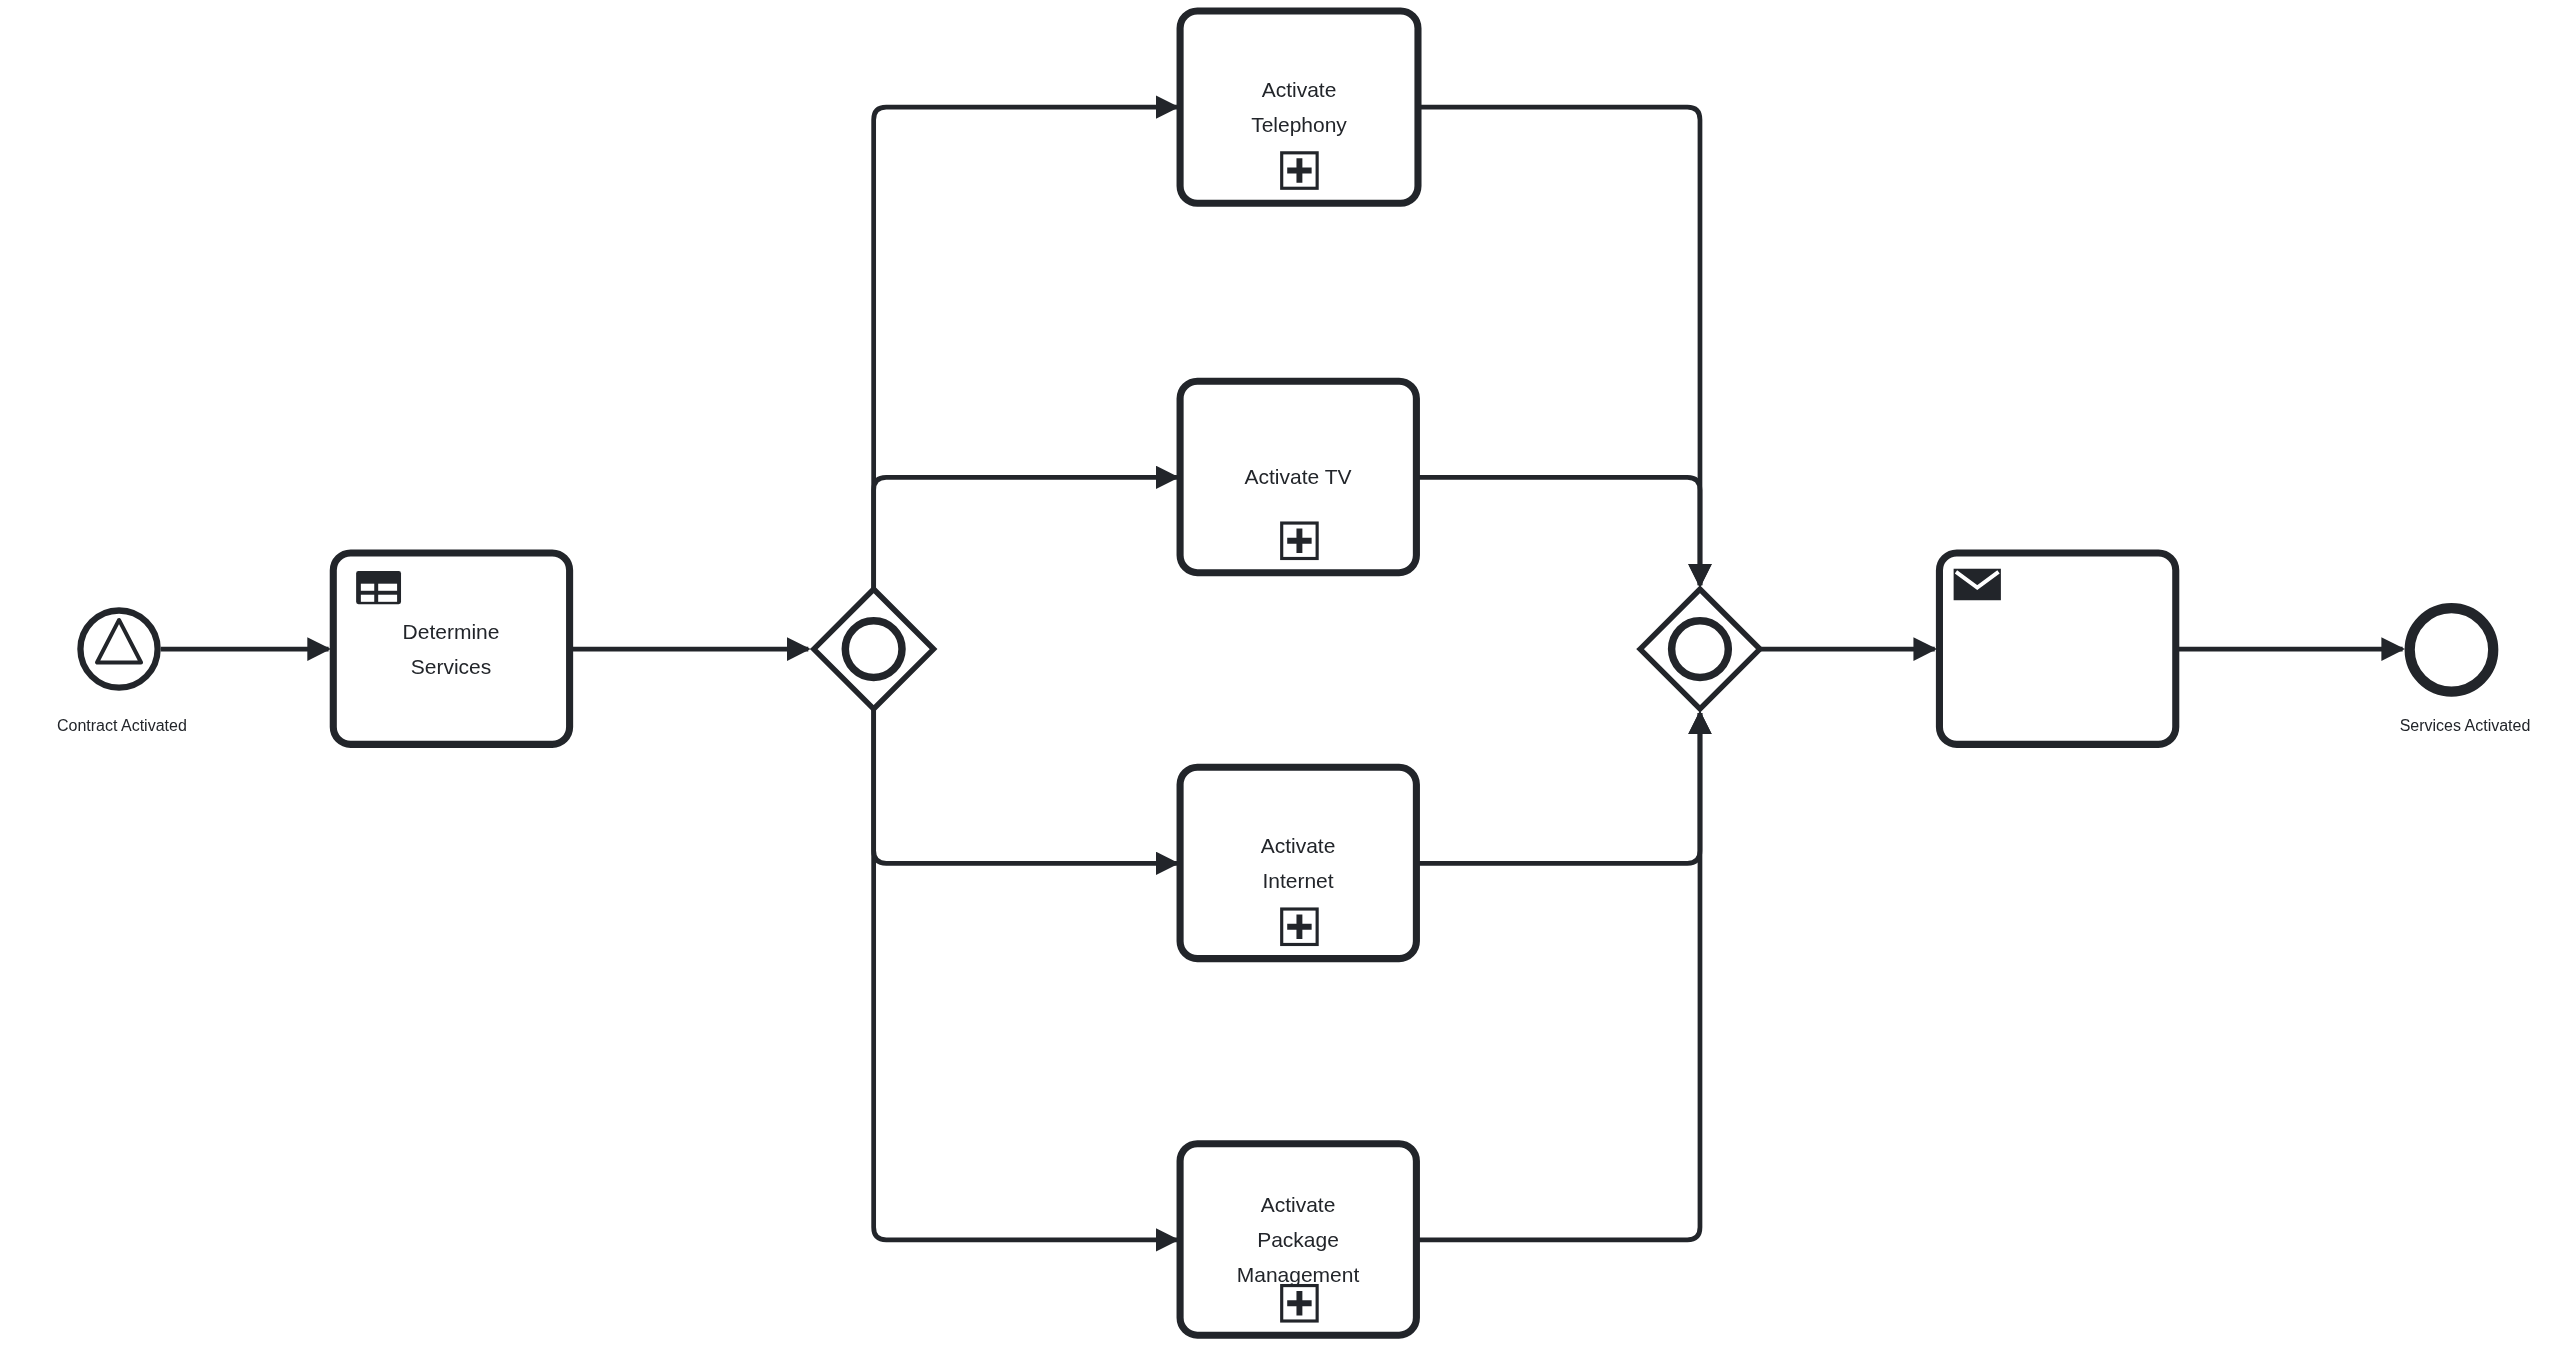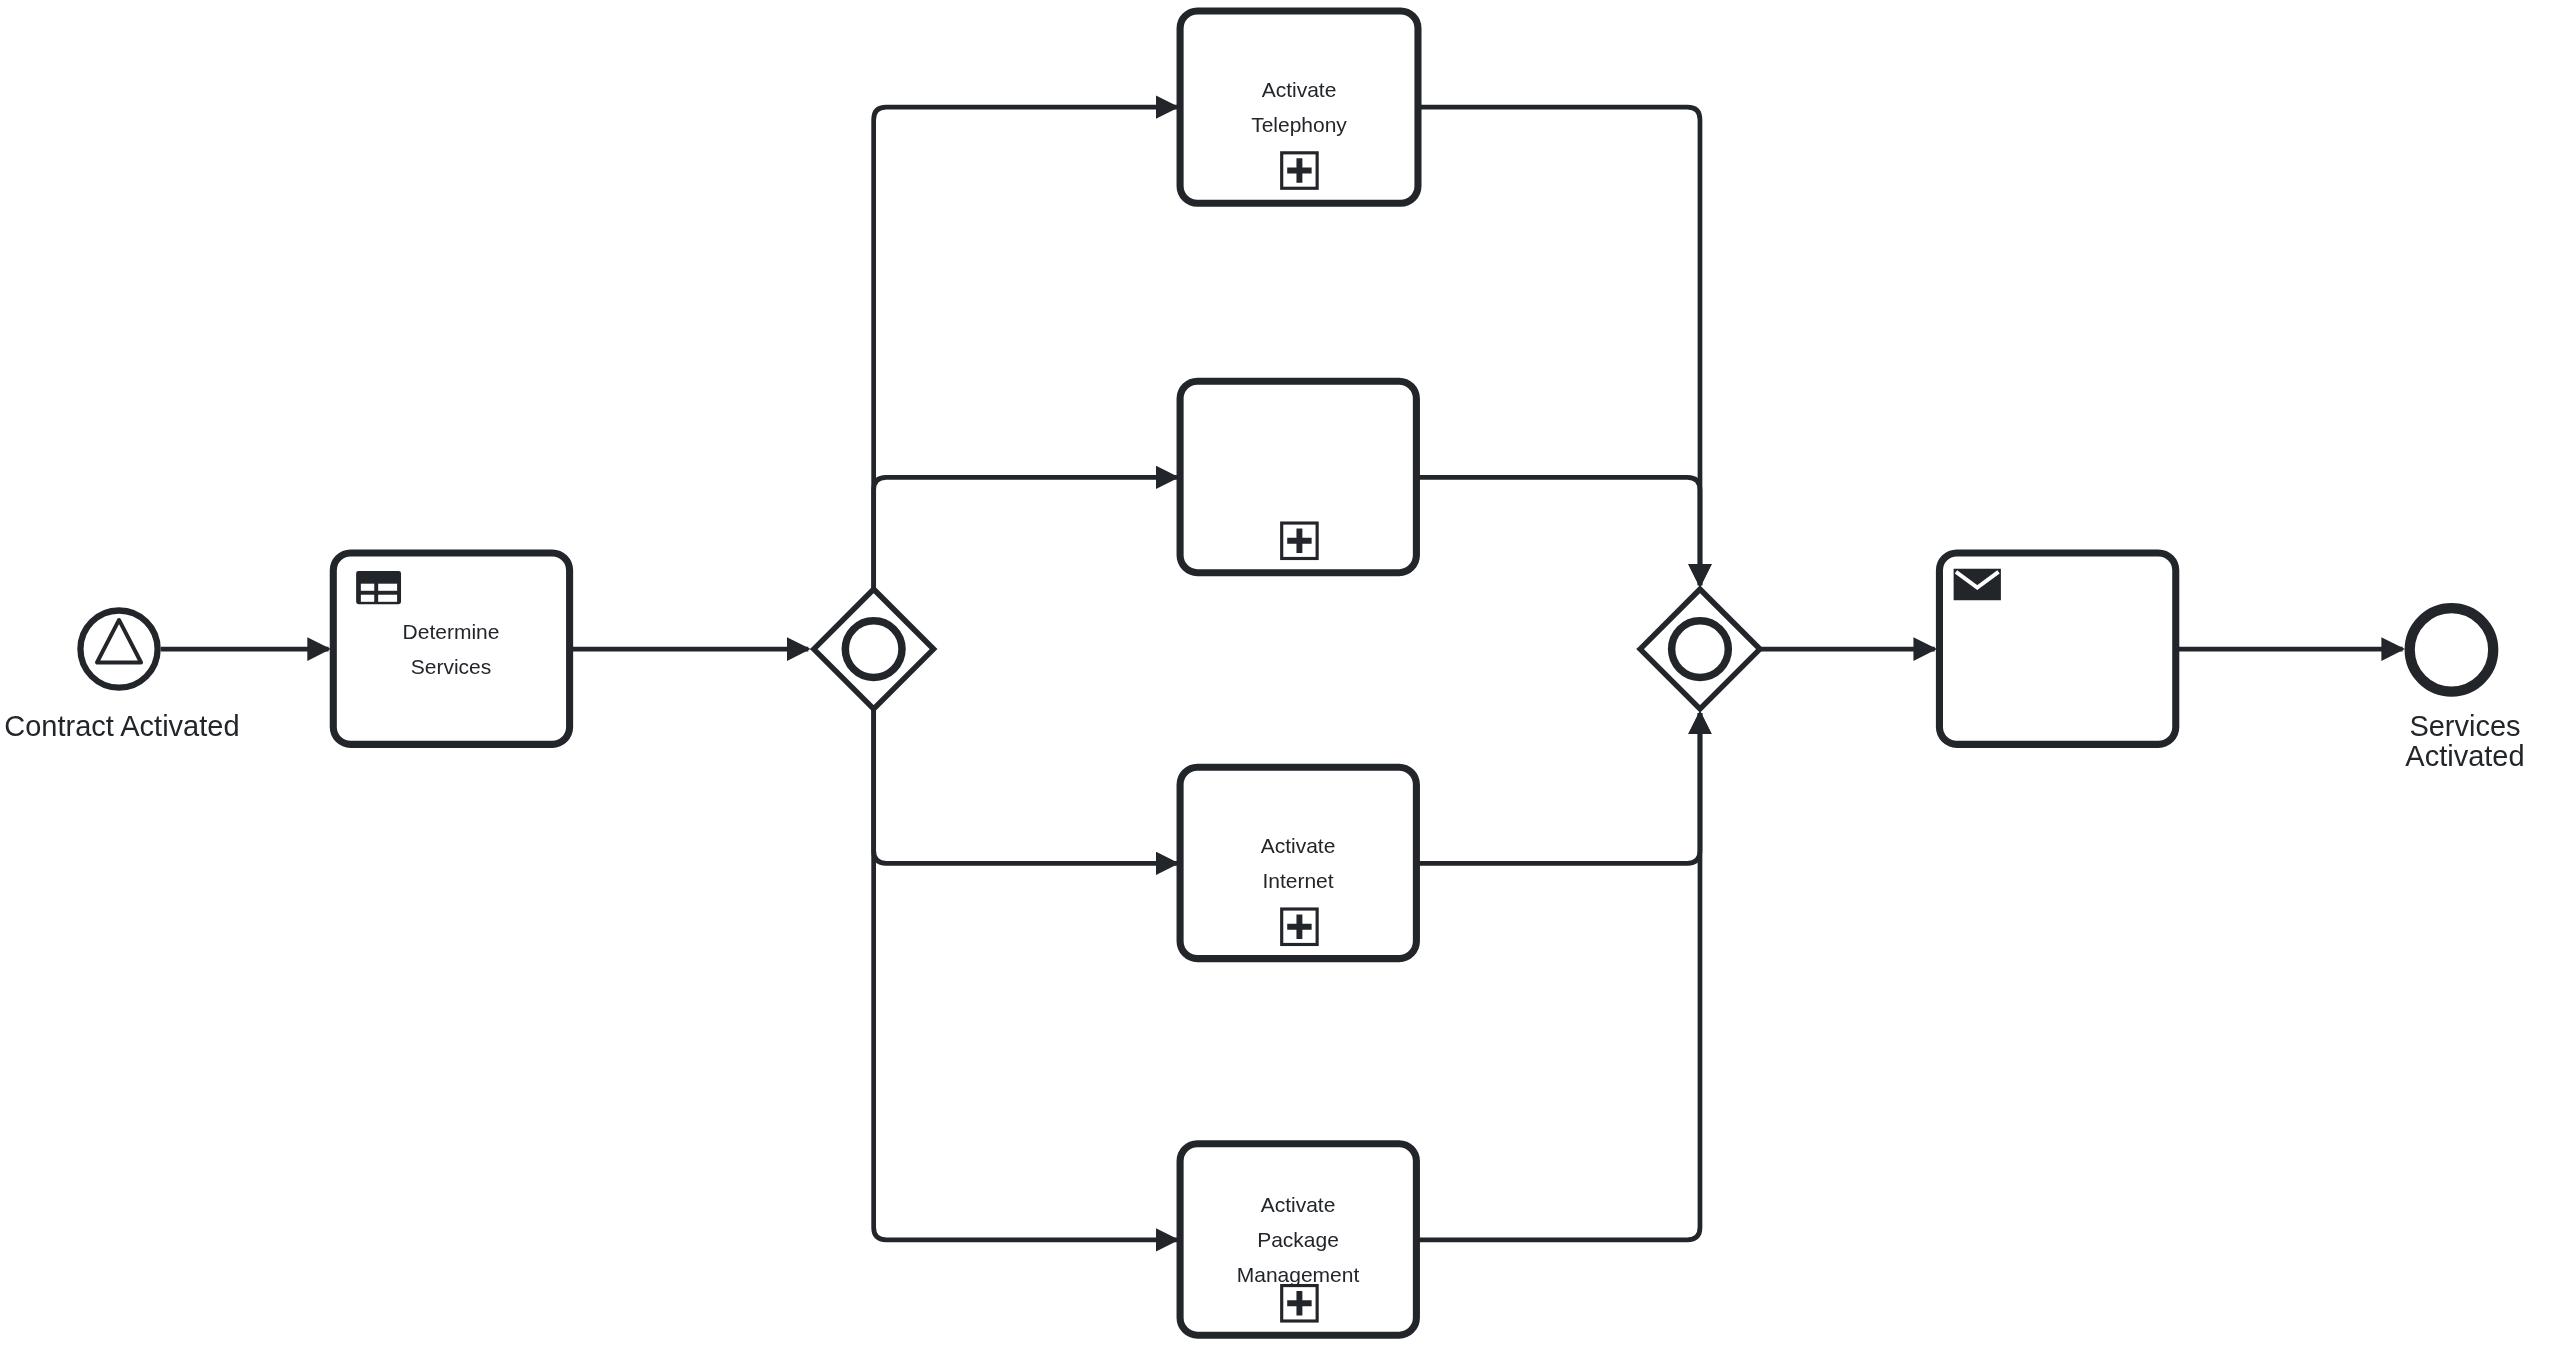--- a/index.html
+++ b/index.html
@@ -38,21 +38,21 @@
     font-size: 21px;
     line-height: 35px;
     color: #22252a;
     pointer-events: none;
   }
   .ext-label {
     position: absolute;
     width: 236px;
     text-align: center;
     white-space: pre-line;
-    font-size: 29px;
+    font-size: 16px;
     line-height: 30px;
     color: #22252a;
     pointer-events: none;
   }
   
   .lbl-determine  { left: 333px;  top: 553px; width: 236px; height: 191px; }
   .lbl-telephony  { left: 1180px; top: 11px;  width: 238px; height: 192px; }
   .lbl-tv         { left: 1180px; top: 381px; width: 236px; height: 191px; }
   .lbl-internet   { left: 1180px; top: 767px; width: 236px; height: 191px; }
   .lbl-package    { left: 1180px; top: 1144px; width: 236px; height: 191px; }
@@ -160,20 +160,21 @@
       <circle cx="3112" cy="825" r="53" fill="#ffffff" stroke="#22252a" stroke-width="13"></circle>
     </g>
   </svg>
 
   <div class="task-label lbl-determine">Determine
 Services</div>
 
   <div class="task-label lbl-telephony">Activate
 Telephony</div>
 
+  <div class="task-label lbl-tv">Activate TV</div>
 
   <div class="task-label lbl-internet">Activate
 Internet</div>
 
   <div class="task-label lbl-package">Activate
 Package
 Management</div>
 
 
   <div class="ext-label lbl-contract">Contract Activated</div>

